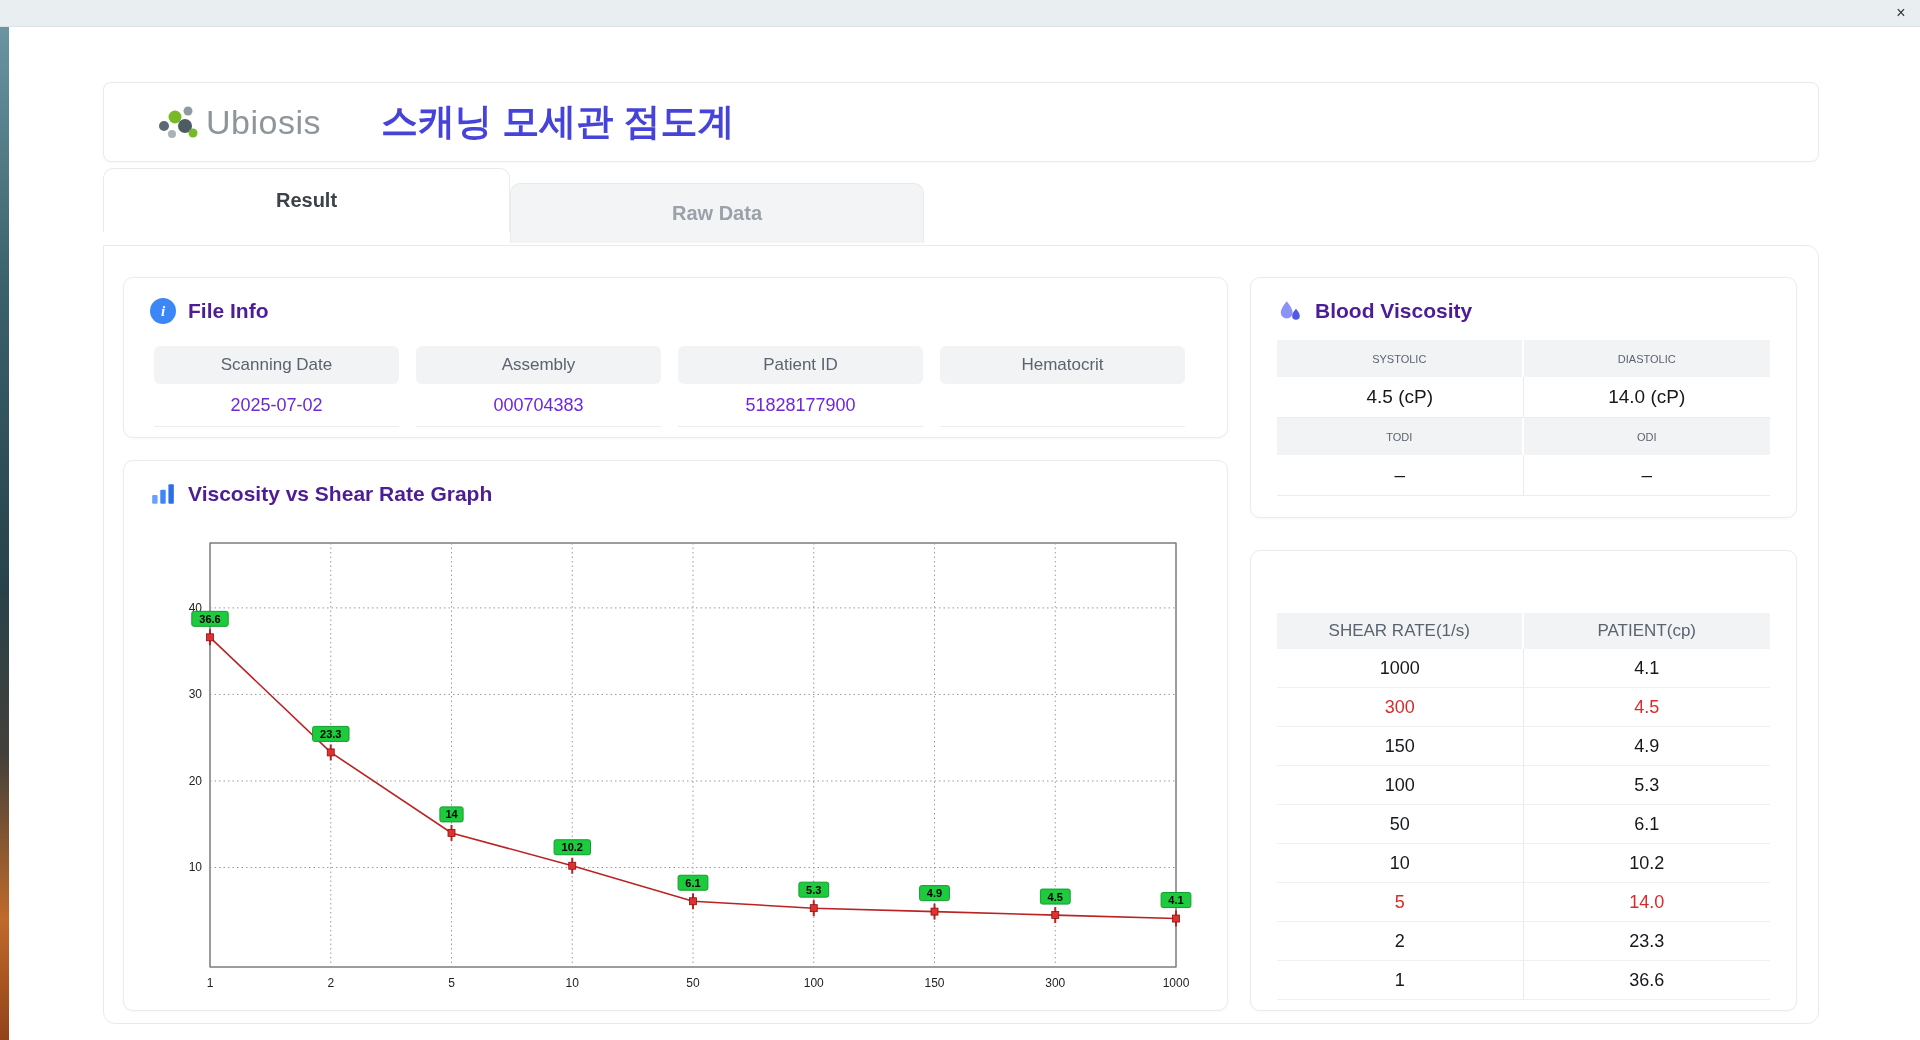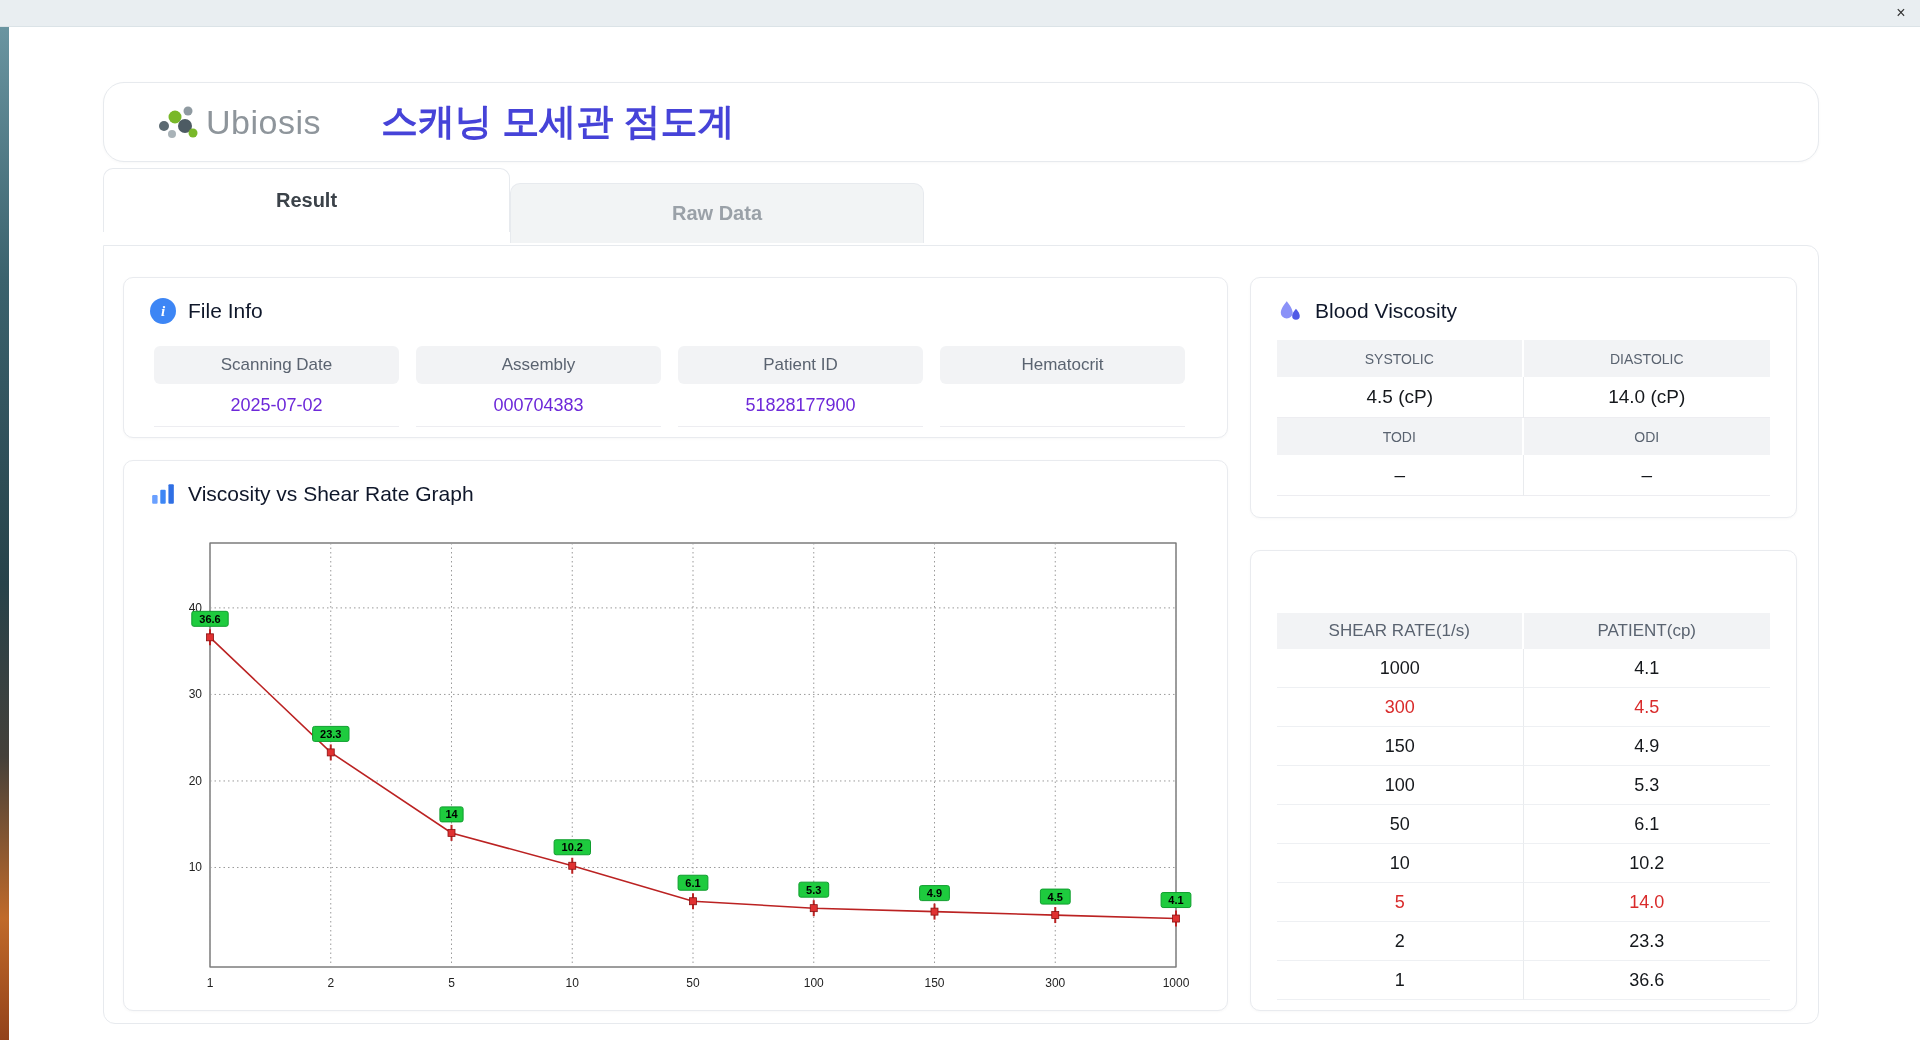--- a/index.html
+++ b/index.html
@@ -8,21 +8,21 @@
 
   
   .titlebar{position:absolute;left:0;top:0;width:100%;height:26px;background:#e9eef1;border-bottom:1px solid #dbe3e7;z-index:20}
   .close-btn{position:absolute;right:8px;top:2px;width:22px;height:22px;line-height:22px;text-align:center;font-size:16px;color:#333;cursor:pointer}
   .left-edge{position:absolute;left:0;top:26px;width:9px;height:1014px;z-index:15;
     background:linear-gradient(180deg,#6a95a1 0%,#3b626d 25%,#27424a 55%,#44403a 72%,#c06a2a 88%,#93421a 100%)}
   .app{position:absolute;left:9px;top:26px;width:1911px;height:1014px;background:#fff}
 
   
   .header-card{position:absolute;left:94px;top:56px;width:1714px;height:78px;background:#fff;
-    border:1px solid #e7eaee;border-radius:21px;display:flex;align-items:center;box-shadow:0 1px 3px rgba(0,0,0,.03)}
+    border:1px solid #e7eaee;border-radius:8px;display:flex;align-items:center;box-shadow:0 1px 3px rgba(0,0,0,.03)}
   .logo{display:flex;align-items:center;gap:6px;margin-left:50px}
   .logo-text{font-size:34px;font-weight:500;color:#8e959b;letter-spacing:.5px}
   .app-title{margin-left:60px;font-size:37px;font-weight:700;color:#4643d8}
 
   
   .tabs{position:absolute;left:94px;top:142px;display:flex;align-items:flex-start;z-index:5}
   .tab{width:412px;height:59px;margin-top:15px;background:#f2f4f5;border:1px solid #e7eaee;border-bottom:none;
     border-radius:10px 10px 0 0;display:flex;align-items:center;justify-content:center;
     font-size:20px;font-weight:600;color:#9aa1a8;cursor:pointer}
   .tab.active{width:405px;height:63px;margin-top:0;background:#fff;color:#3b4249;font-weight:700;z-index:6}
@@ -31,35 +31,35 @@
   .content{position:absolute;left:94px;top:219px;width:1714px;height:777px;background:#fff;
     border:1px solid #e7eaee;border-radius:0 12px 12px 12px;z-index:4}
 
   .card{position:absolute;background:#fff;border:1px solid #e9ebef;border-radius:10px;box-shadow:0 1px 3px rgba(0,0,0,.03)}
   .card-fileinfo{left:19px;top:31px;width:1103px;height:159px}
   .card-graph{left:19px;top:214px;width:1103px;height:549px}
   .card-bv{left:1146px;top:31px;width:545px;height:239px}
   .card-sv{left:1146px;top:304px;width:545px;height:459px}
 
   .card-title{display:flex;align-items:center;gap:12px;padding:20px 0 0 26px}
-  .card-title .t{font-size:21px;font-weight:400;color:#0f172a}
+  .card-title .t{font-size:21px;font-weight:700;color:#4c1d95}
   .icon-badge{width:26px;height:26px;border-radius:50%;background:#3d86f5;color:#fff;display:flex;
     align-items:center;justify-content:center;font-size:15px;font-weight:800;font-family:"Liberation Serif",serif;font-style:italic}
 
   
   .fields{position:absolute;left:30px;top:68px;display:flex;gap:17px}
   .field{width:245px}
   .field-label{height:38px;background:#f2f3f5;border-radius:6px;display:flex;align-items:center;justify-content:center;
     font-size:17px;color:#5a6370}
   .field-value{height:42px;display:flex;align-items:center;justify-content:center;font-size:18px;color:#6d28d9;
     border-bottom:1px solid #ededf1}
 
   
   .bv-grid{position:absolute;left:26px;top:62px;right:26px;display:grid;grid-template-columns:1fr 1fr}
-  .bv-label{height:37px;background:#f2f3f5;display:flex;align-items:center;justify-content:center;font-size:14px;color:#5a6370}
+  .bv-label{height:37px;background:#f2f3f5;display:flex;align-items:center;justify-content:center;font-size:11px;color:#5a6370}
   .bv-label.col1{border-right:2px solid #fff}
   .bv-value{height:40px;display:flex;align-items:center;justify-content:center;font-size:19px;color:#15181c;border-bottom:1px solid #ededf1}
   .bv-value.col1{border-right:1px solid #e9ebee}
 
   
   .sv-table{position:absolute;left:26px;top:62px;right:26px}
   .sv-head,.sv-row{display:grid;grid-template-columns:1fr 1fr}
   .sv-hcell{height:36px;background:#f2f3f5;display:flex;align-items:center;justify-content:center;font-size:17px;color:#5a6370}
   .sv-hcell.col1{border-right:2px solid #fff}
   .sv-cell{height:38px;display:flex;align-items:center;justify-content:center;font-size:18px;color:#15181c;border-bottom:1px solid #eef0f3}

